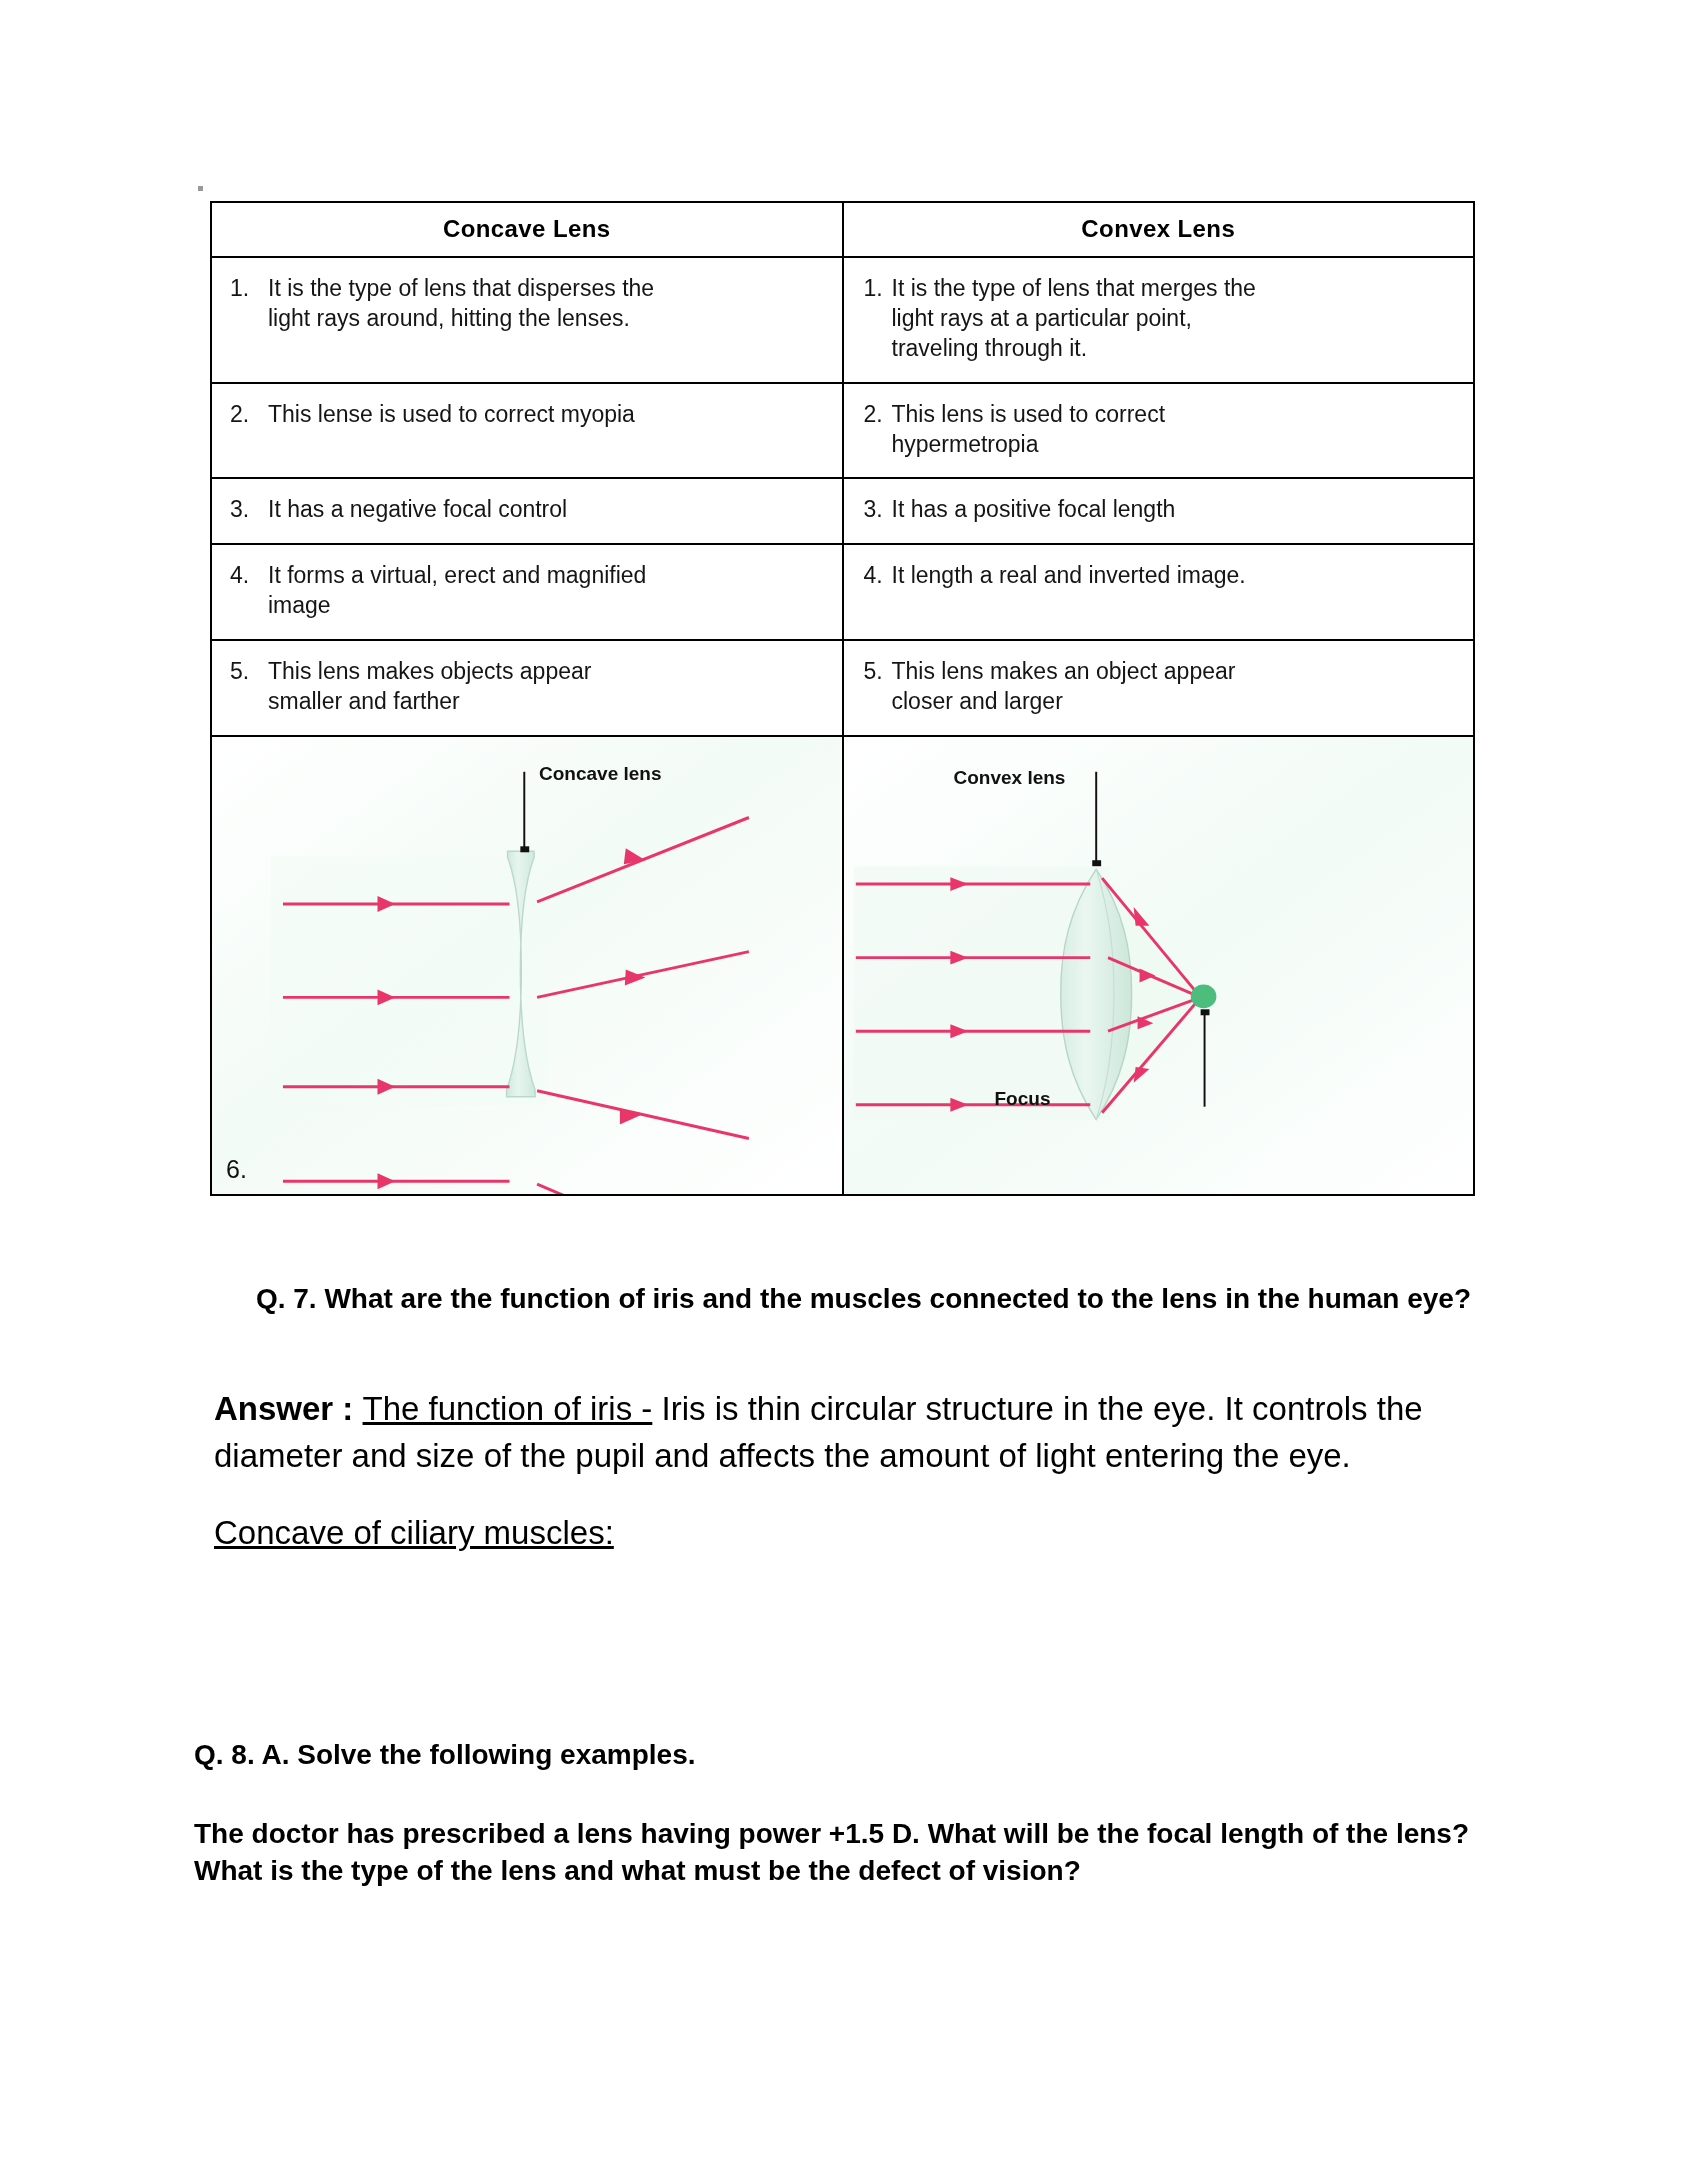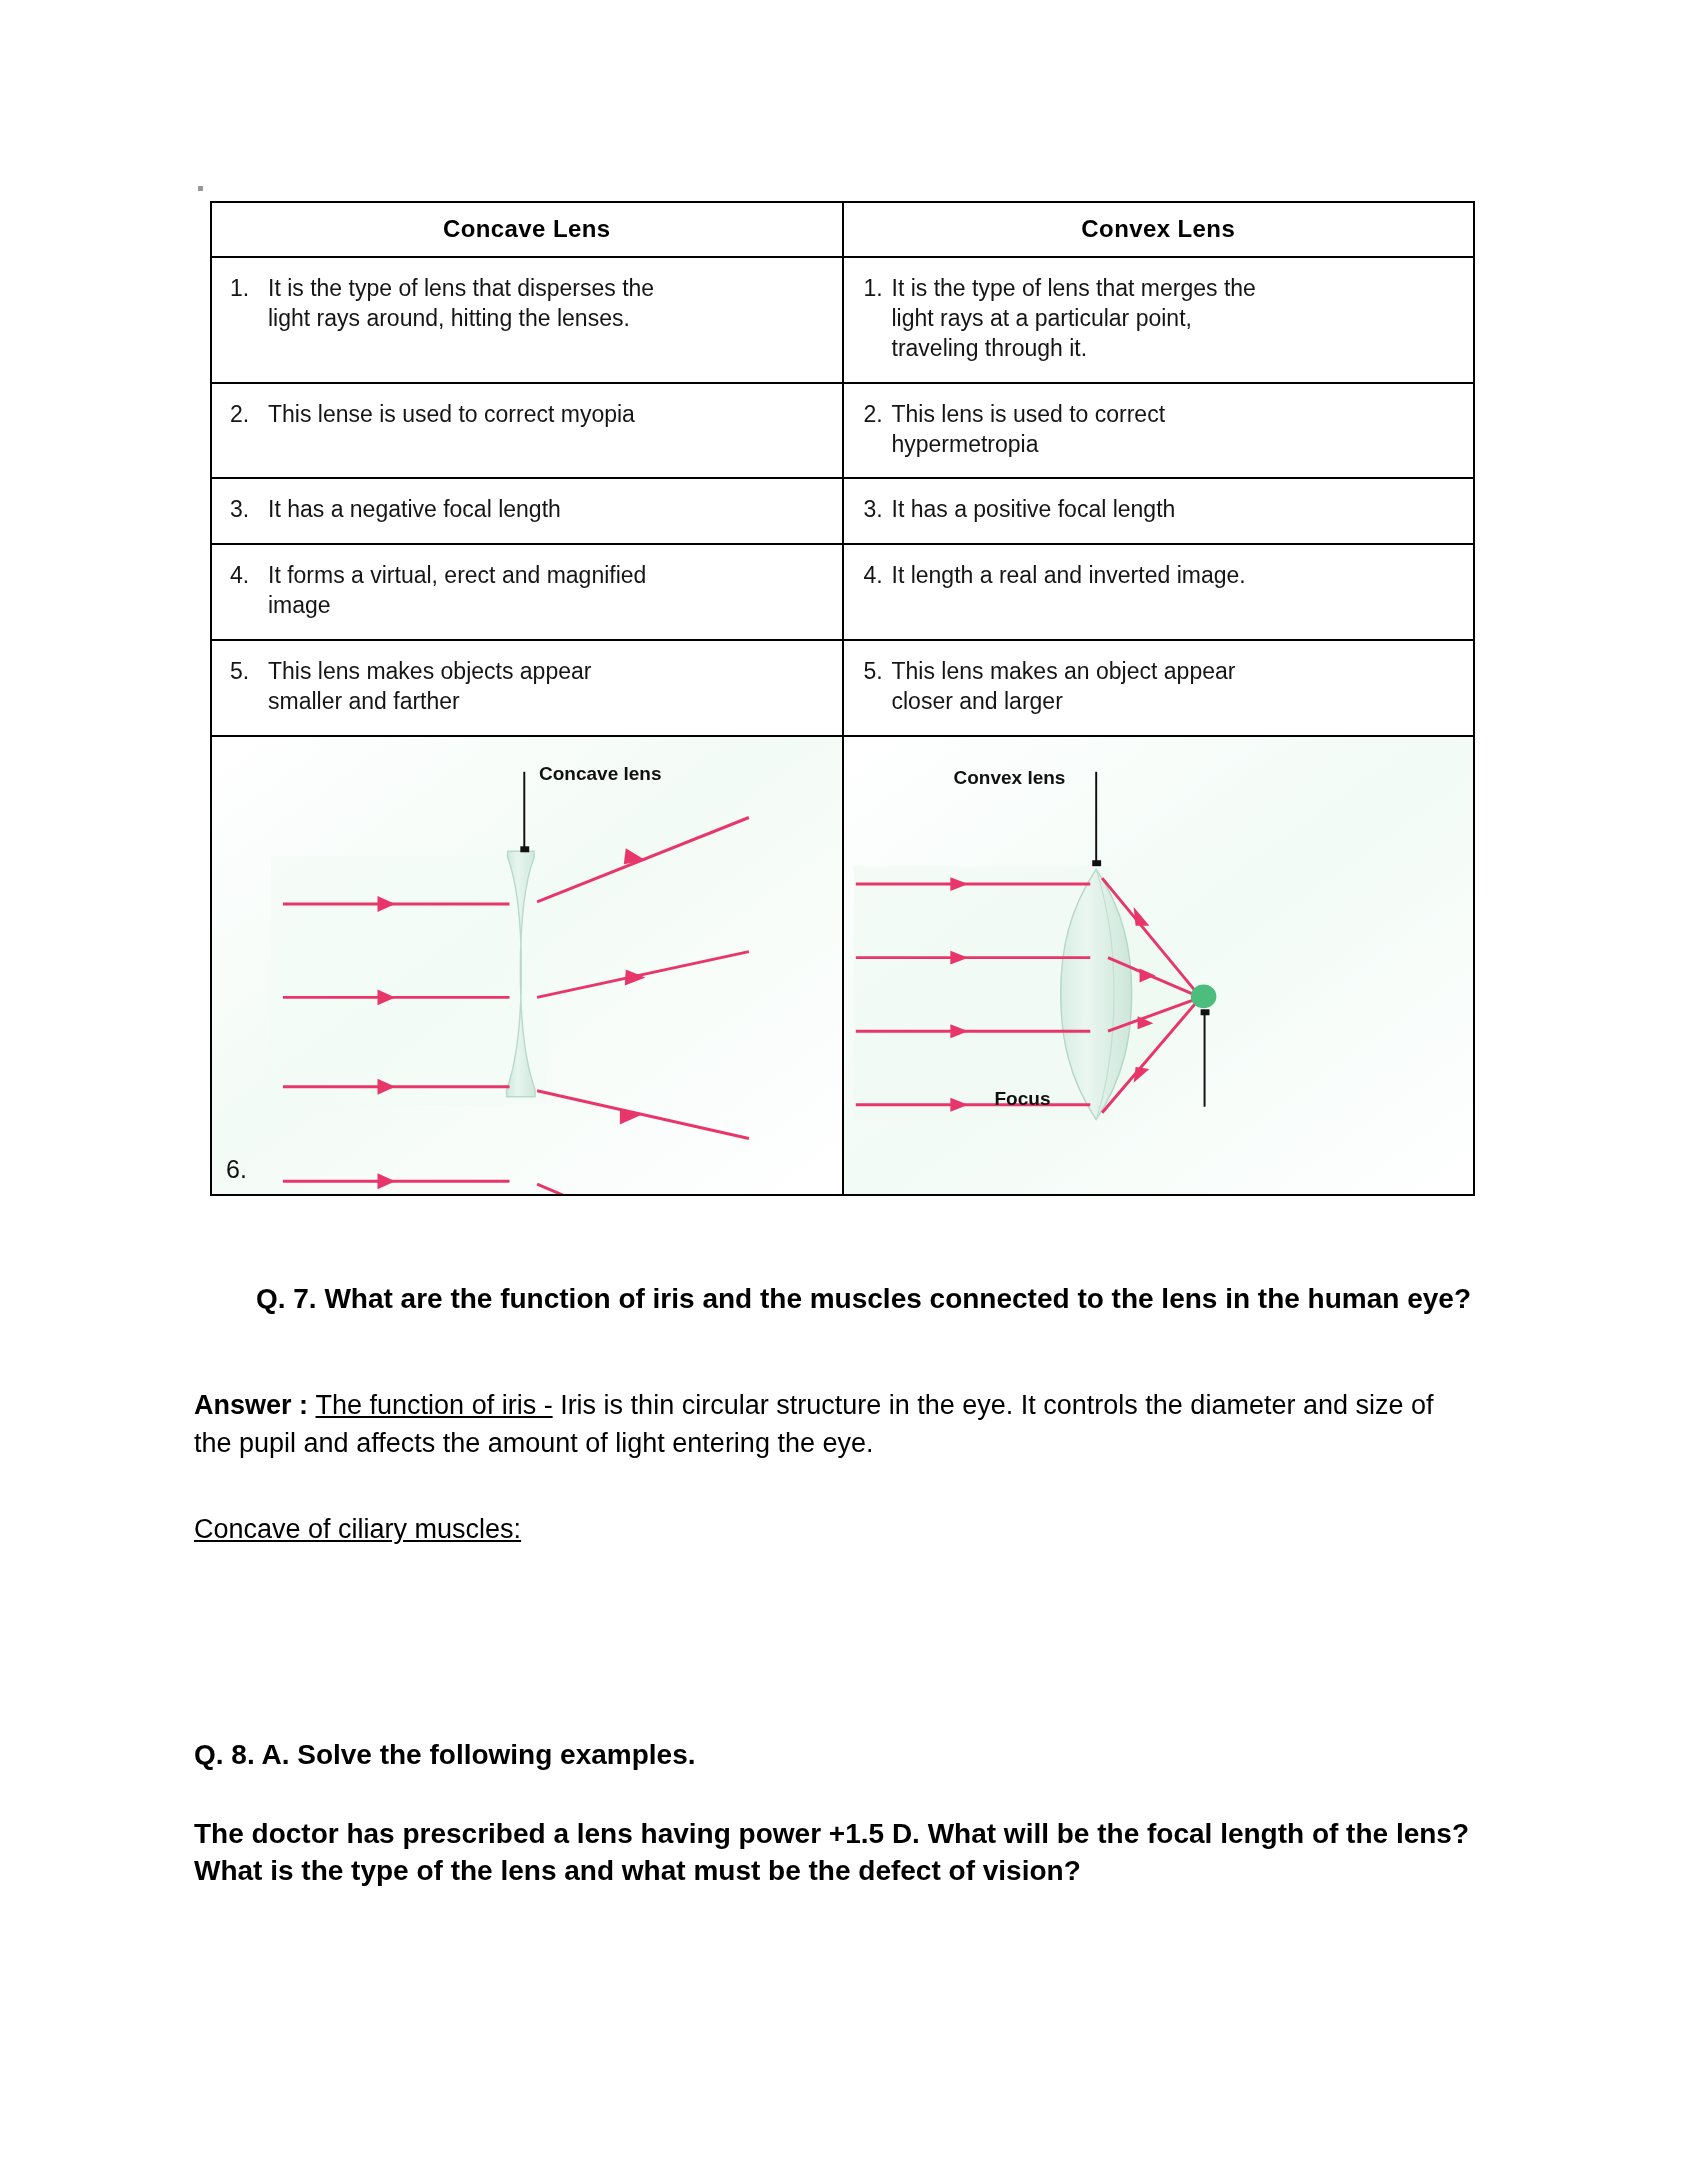--- a/index.html
+++ b/index.html
@@ -93,22 +93,23 @@
   }
 
   
   .block { position: absolute; left: 194px; width: 1277px; }
   .q-head {
     font-size: 28px;
     font-weight: bold;
     line-height: 1.33;
   }
   .para {
-    font-size: 27px;
+    font-size: 33px;
     line-height: 1.42;
+    margin-left: 20px;
   }
   .u { text-decoration: underline; }
   .b { font-weight: bold; }
 </style>
 </head>
 <body>
 
 <div class="page">
 
   <div class="dot-mark"></div>
@@ -161,21 +162,21 @@
             </div>
           </div>
         </td>
       </tr>
 
       <tr>
         <td>
           <div class="cell left">
             <div class="li">
               <span class="num">3.</span>
-              <span class="txt">It has a negative focal length</span>
+              <span class="txt">It has a negative focal control</span>
             </div>
           </div>
         </td>
         <td>
           <div class="cell right">
             <div class="li tight">
               <span class="num">3.</span>
               <span class="txt">It has a positive focal length</span>
             </div>
           </div>

